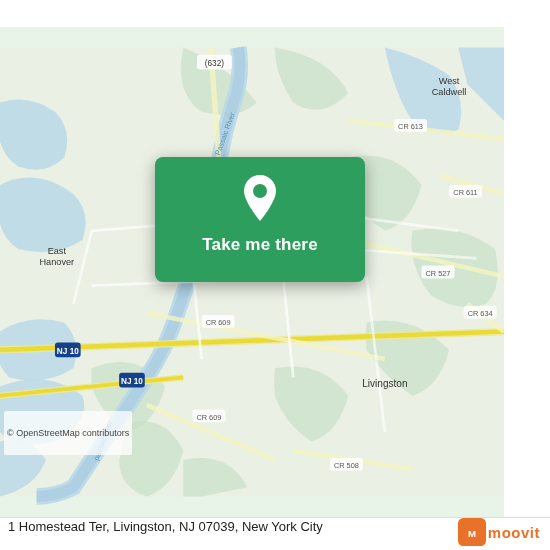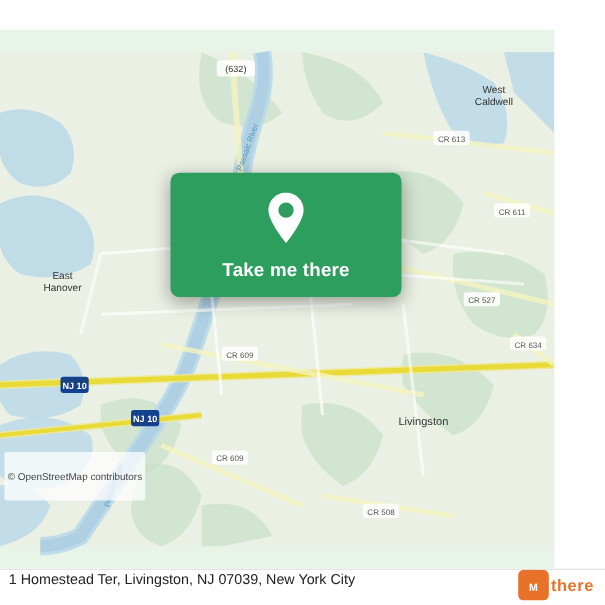--- a/index.html
+++ b/index.html
@@ -33,21 +33,21 @@
     #button-overlay {
       position: absolute;
       top: 130px;
       left: 155px;
       width: 210px;
       background-color: #2e9e5e;
       border-radius: 8px;
       display: flex;
       flex-direction: column;
       align-items: center;
-      padding: 18px 16px 14px 16px;
+      padding: 18px 16px 27px 16px;
       box-shadow: 0 4px 16px rgba(0,0,0,0.35);
     }
 
     #pin-icon-wrapper {
       margin-bottom: 10px;
     }
 
     #take-me-there-btn {
       background: transparent;
       border: none;
@@ -228,15 +228,15 @@
   </div>
 </div>
 
 <div id="bottom-bar">
   <span id="address-text">1 Homestead Ter, Livingston, NJ 07039, New York City</span>
   <div id="moovit-logo">
     <svg id="moovit-logo-icon" viewBox="0 0 32 32" fill="none" xmlns="http://www.w3.org/2000/svg">
       <rect width="32" height="32" rx="6" fill="#e8722a"></rect>
       <text x="16" y="22" font-size="11" fill="white" text-anchor="middle" font-family="Arial" font-weight="bold">M</text>
     </svg>
-    <span id="moovit-label">there</span>
+    <span id="moovit-label">moovit</span>
   </div>
 </div>
 
 </body></html>

